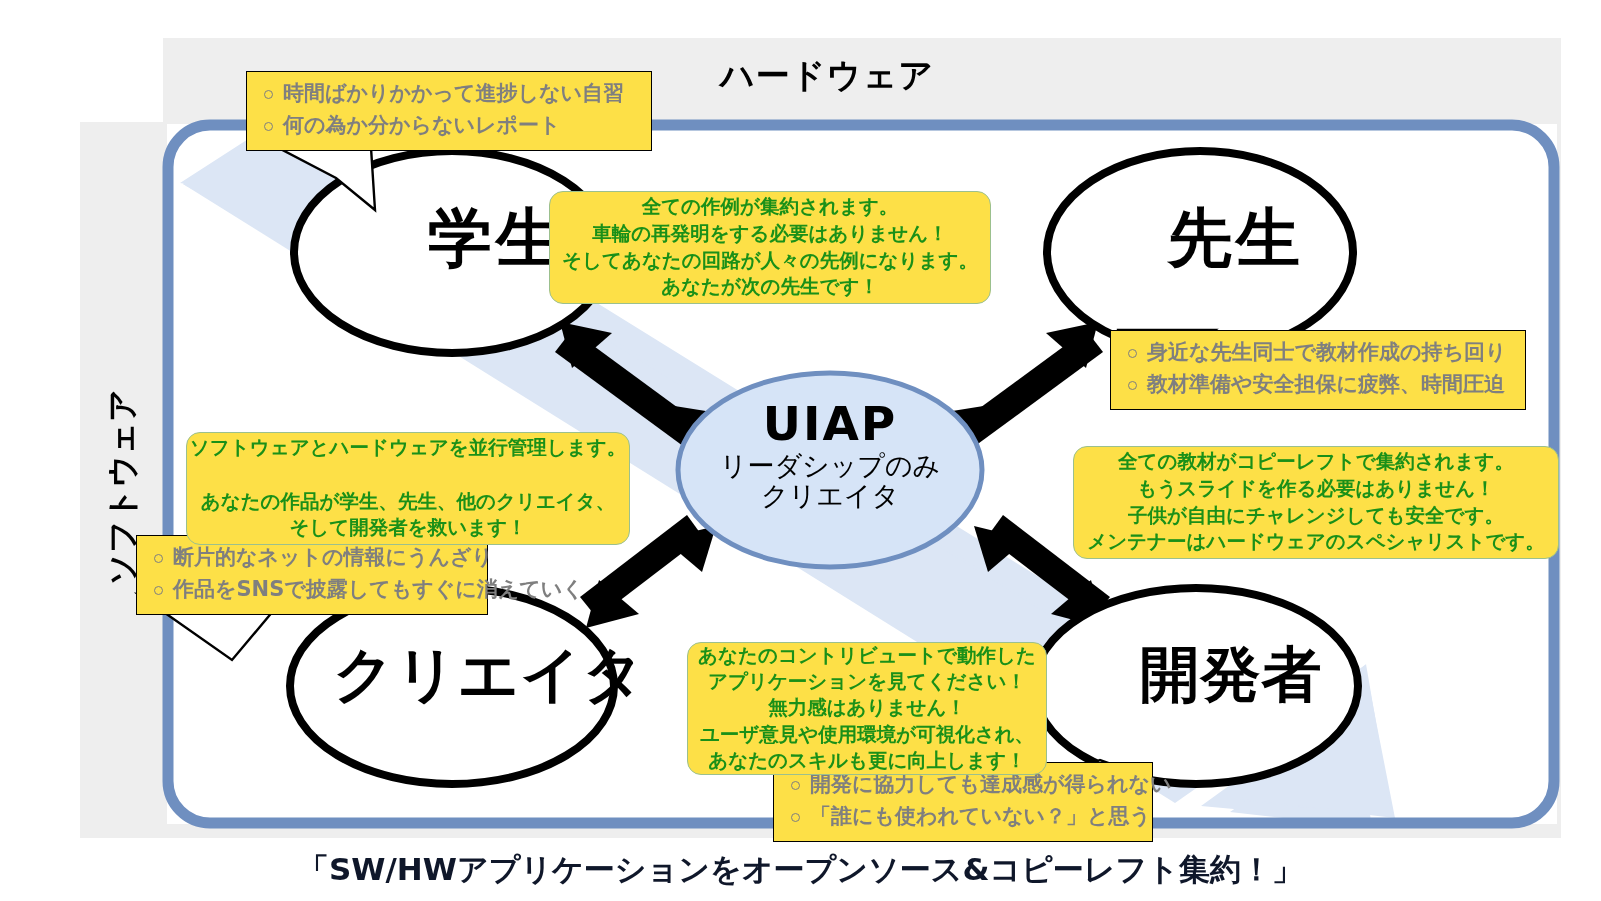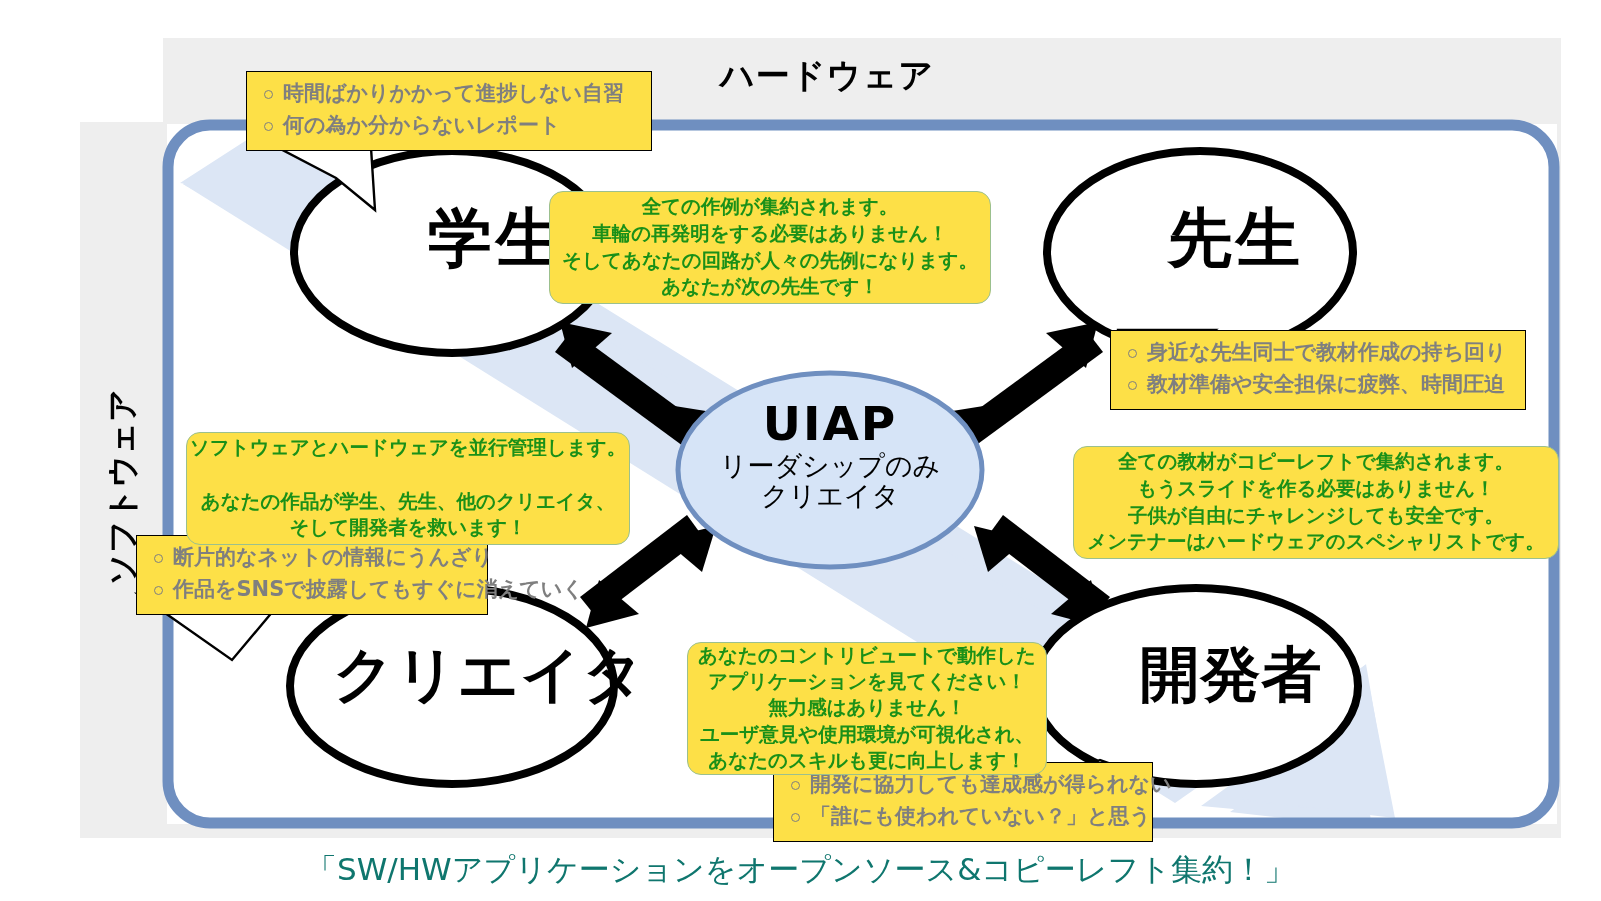--- a/index.html
+++ b/index.html
@@ -72,21 +72,21 @@
     font-size:19.5px;font-weight:700;line-height:1.36;white-space:nowrap;
   }
   .gb-top   {left:549px;top:163px;width:442px;height:113px;}
   .gb-left  {left:186px;top:404px;width:444px;height:113px;}
   .gb-right {left:1073px;top:418px;width:486px;height:113px;}
   .gb-bottom{left:687px;top:614px;width:360px;height:133px;}
   .gb-bottom p{line-height:1.34;}
 
   .bottom-caption{
     position:absolute;left:0;top:849px;width:1601px;
-    text-align:center;font-size:31px;font-weight:400;color:#0f766e;
+    text-align:center;font-size:31px;font-weight:700;color:#0f172a;
     letter-spacing:0px;white-space:nowrap;
   }
 </style>
 </head>
 <body>
 
 <div id="stage">
 
   <svg id="svgroot" viewBox="0 0 1601 901">
 

